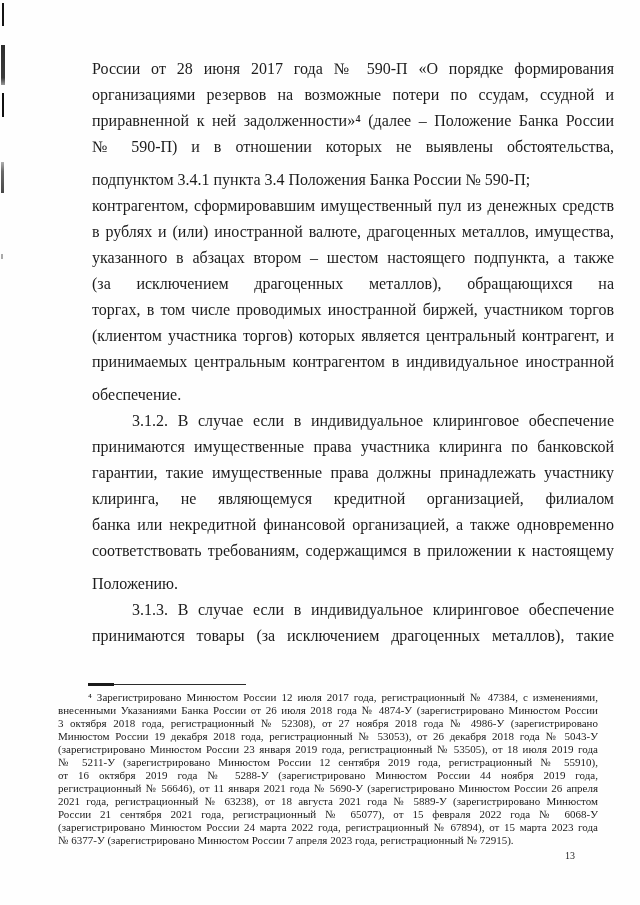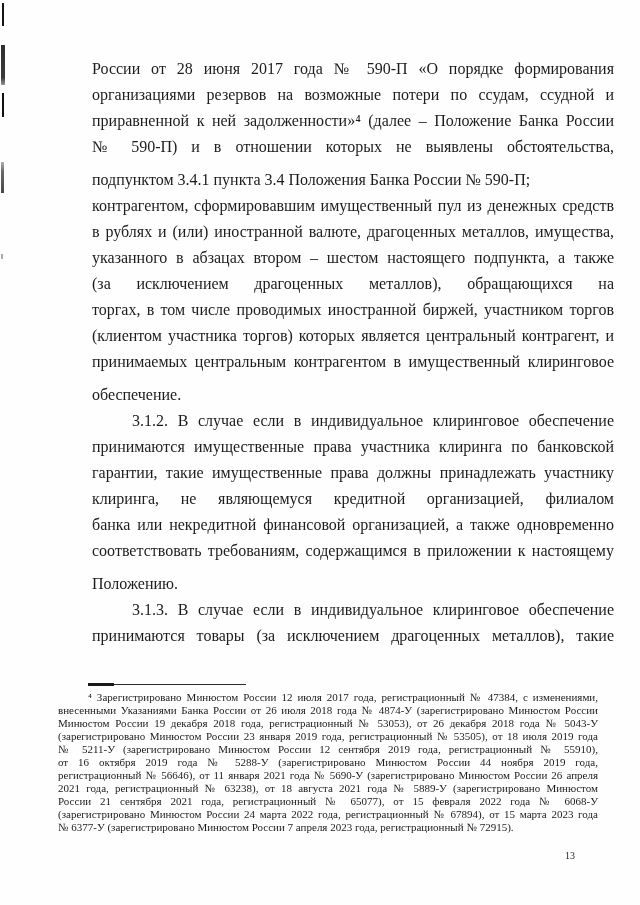--- a/index.html
+++ b/index.html
@@ -101,41 +101,42 @@
       <div class="line">организациями резервов на возможные потери по ссудам, ссудной и</div>
       <div class="line">приравненной к ней задолженности»⁴ (далее – Положение Банка России</div>
       <div class="line">№ 590-П) и в отношении которых не выявлены обстоятельства, установленные</div>
       <div class="line last">подпунктом 3.4.1 пункта 3.4 Положения Банка России № 590-П;</div>
       <div class="line">контрагентом, сформировавшим имущественный пул из денежных средств</div>
       <div class="line">в рублях и (или) иностранной валюте, драгоценных металлов, имущества,</div>
       <div class="line">указанного в абзацах втором – шестом настоящего подпункта, а также товаров</div>
       <div class="line">(за исключением драгоценных металлов), обращающихся на организованных</div>
       <div class="line">торгах, в том числе проводимых иностранной биржей, участником торгов</div>
       <div class="line">(клиентом участника торгов) которых является центральный контрагент, и</div>
-      <div class="line">принимаемых центральным контрагентом в имущественный клиринговое</div>
+      <div class="line">принимаемых центральным контрагентом в индивидуальное иностранной</div>
       <div class="line last">обеспечение.</div>
       <div class="line indent">3.1.2. В случае если в индивидуальное клиринговое обеспечение</div>
       <div class="line">принимаются имущественные права участника клиринга по банковской</div>
       <div class="line">гарантии, такие имущественные права должны принадлежать участнику</div>
       <div class="line">клиринга, не являющемуся кредитной организацией, филиалом иностранного</div>
       <div class="line">банка или некредитной финансовой организацией, а также одновременно</div>
       <div class="line">соответствовать требованиям, содержащимся в приложении к настоящему</div>
       <div class="line last">Положению.</div>
       <div class="line indent">3.1.3. В случае если в индивидуальное клиринговое обеспечение</div>
       <div class="line">принимаются товары (за исключением драгоценных металлов), такие товары</div>
     </div>
 
   <div class="footnote-rule">
     <div class="seg-thick"></div>
     <div class="seg-thin"></div>
   </div>
 
   <div class="footnote">
       <div class="fline indent">⁴ Зарегистрировано Минюстом России 12 июля 2017 года, регистрационный № 47384, с изменениями,</div>
       <div class="fline">внесенными Указаниями Банка России от 26 июля 2018 года № 4874-У (зарегистрировано Минюстом России</div>
+      <div class="fline">3 октября 2018 года, регистрационный № 52308), от 27 ноября 2018 года № 4986-У (зарегистрировано</div>
       <div class="fline">Минюстом России 19 декабря 2018 года, регистрационный № 53053), от 26 декабря 2018 года № 5043-У</div>
       <div class="fline">(зарегистрировано Минюстом России 23 января 2019 года, регистрационный № 53505), от 18 июля 2019 года</div>
       <div class="fline">№ 5211-У (зарегистрировано Минюстом России 12 сентября 2019 года, регистрационный № 55910),</div>
       <div class="fline">от 16 октября 2019 года № 5288-У (зарегистрировано Минюстом России 44 ноября 2019 года,</div>
       <div class="fline">регистрационный № 56646), от 11 января 2021 года № 5690-У (зарегистрировано Минюстом России 26 апреля</div>
       <div class="fline">2021 года, регистрационный № 63238), от 18 августа 2021 года № 5889-У (зарегистрировано Минюстом</div>
       <div class="fline">России 21 сентября 2021 года, регистрационный № 65077), от 15 февраля 2022 года № 6068-У</div>
       <div class="fline">(зарегистрировано Минюстом России 24 марта 2022 года, регистрационный № 67894), от 15 марта 2023 года</div>
       <div class="fline last">№ 6377-У (зарегистрировано Минюстом России 7 апреля 2023 года, регистрационный № 72915).</div>
     </div>

